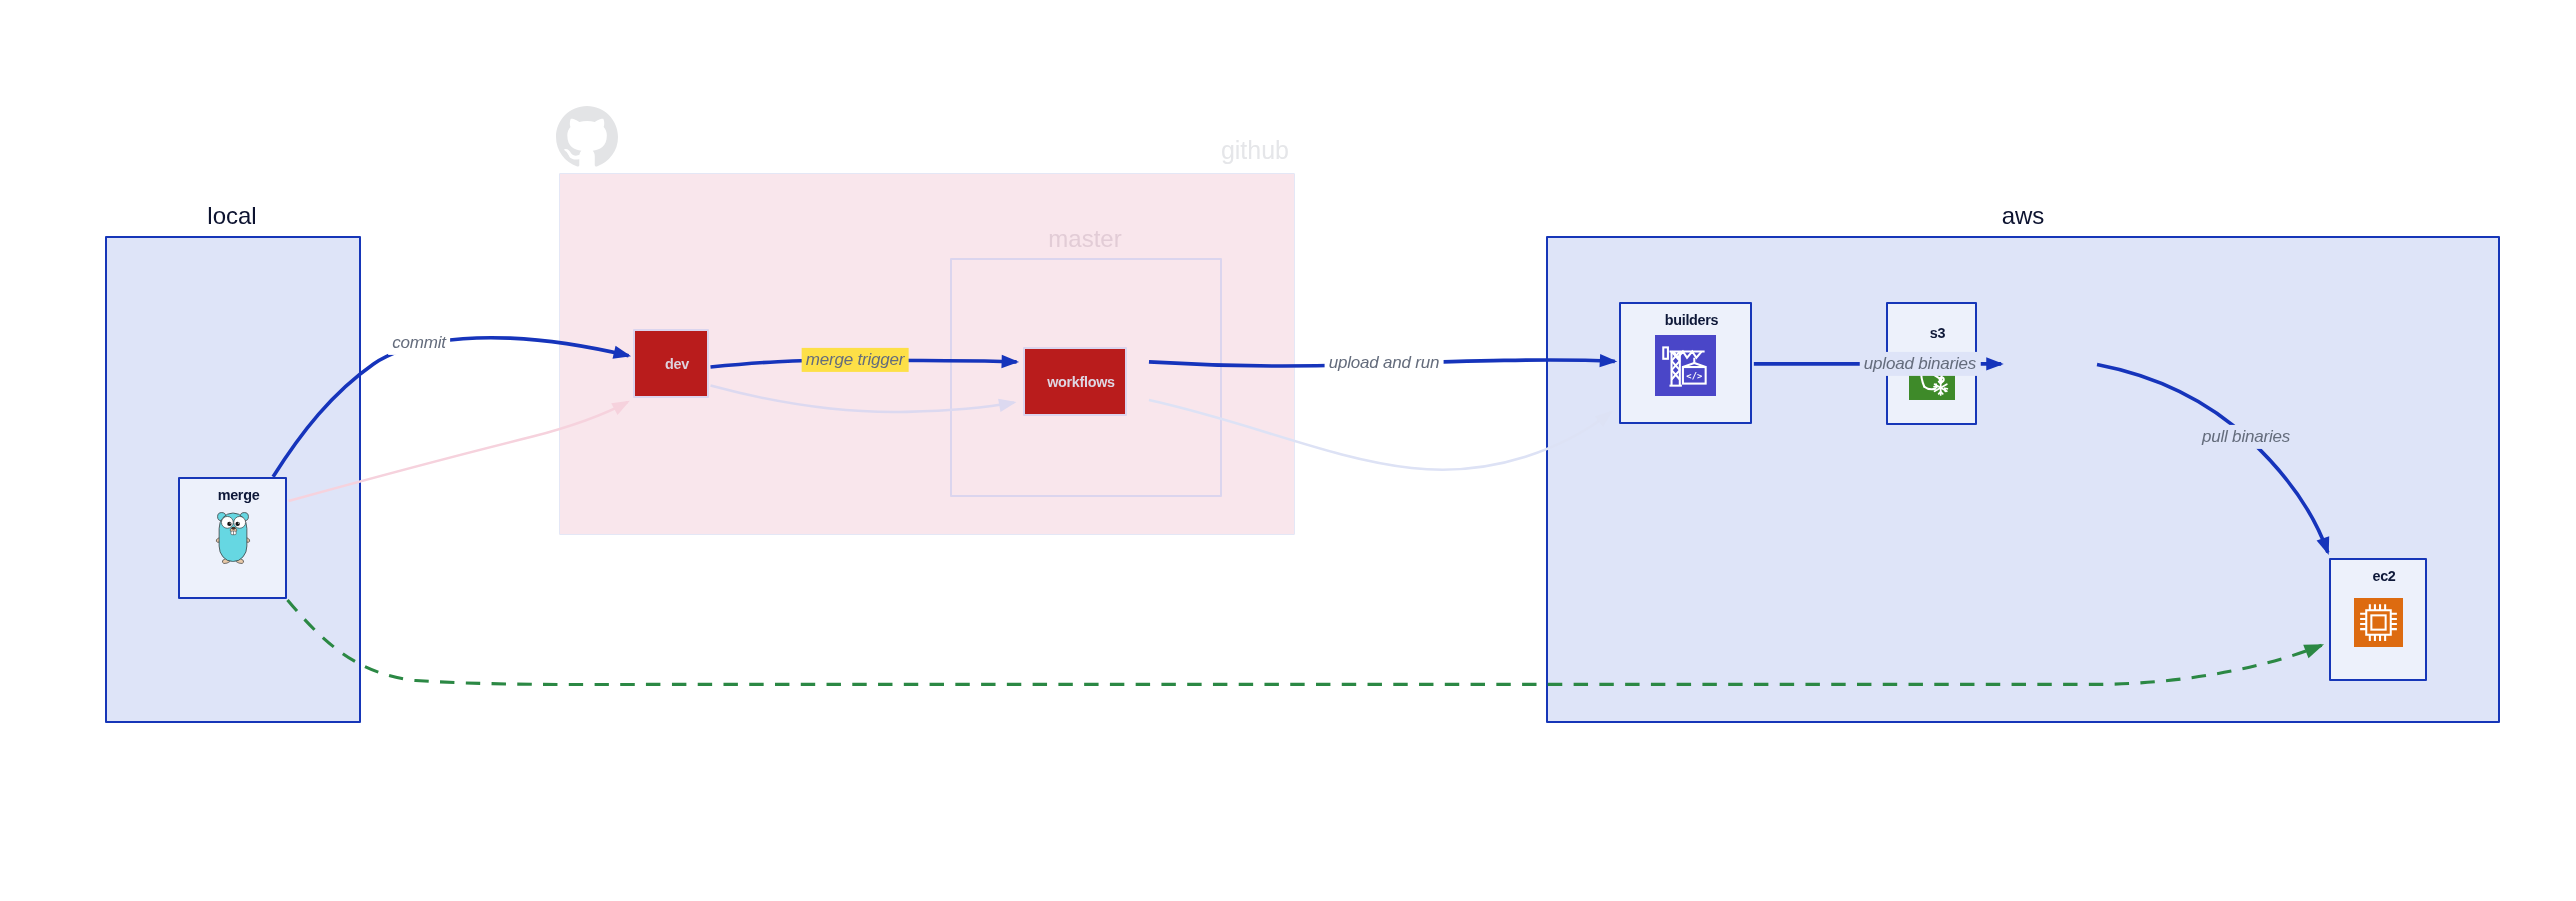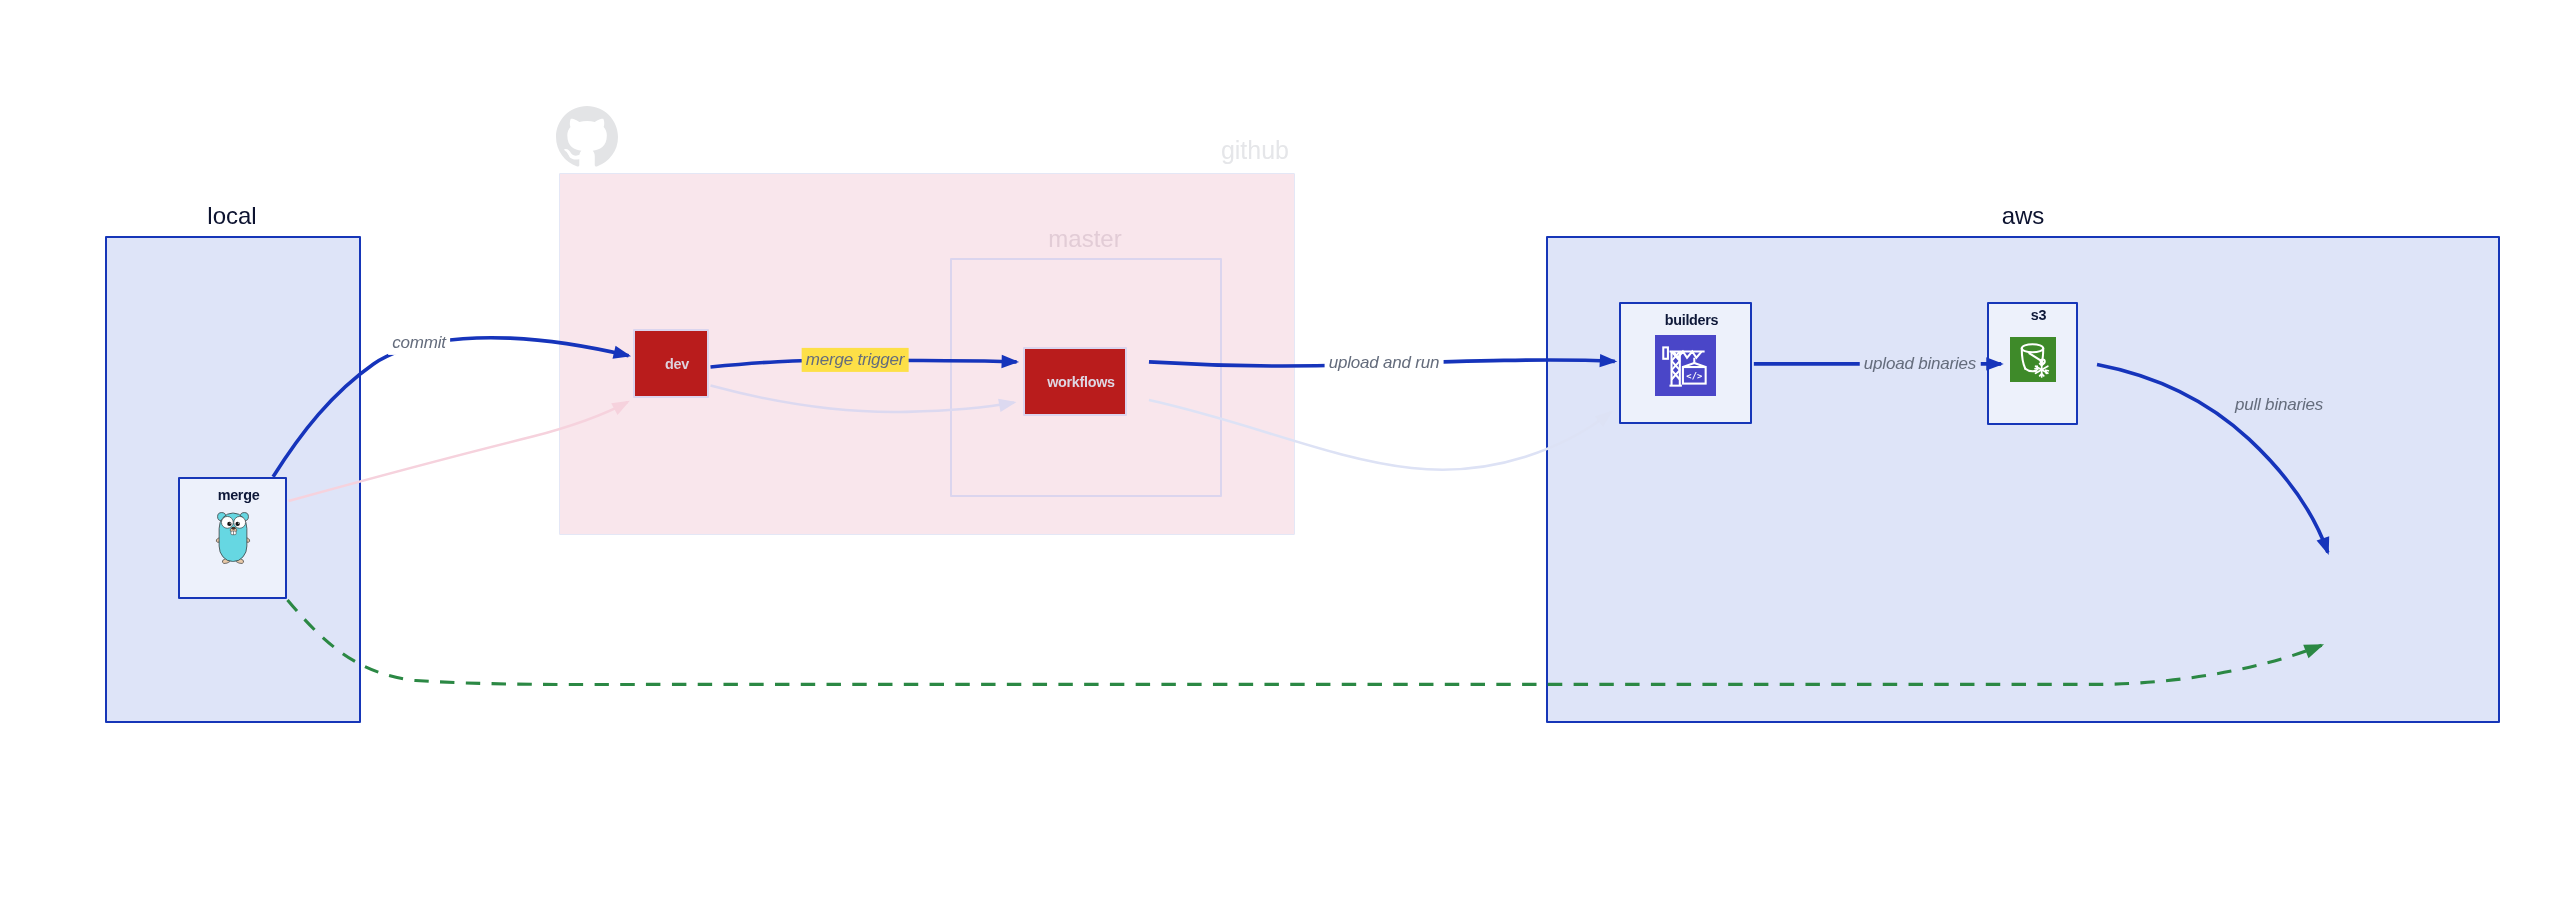--- a/index.html
+++ b/index.html
@@ -26,42 +26,42 @@
   .node-solid{background:#edf1fb;border:2.6px solid #1636b8;}
   .node-faded{background:#b91c1c;border:2.1px solid #dbd5ee;justify-content:center;}
   .node-label{font-weight:bold;font-size:14.4px;color:#0e1838;letter-spacing:-0.3px;margin-left:12px;}
   .node-faded .node-label{font-size:14.4px;}
   .n-code{left:178px;top:477px;width:109px;height:122px;padding-top:8.2px;}
   .n-dev{left:633px;top:329px;width:76px;height:69px;}
   .n-dev .node-label{color:#ddd2dd;}
   .n-workflows{left:1023px;top:347px;width:104px;height:69px;}
   .n-workflows .node-label{color:#ded6e2;}
   .n-builders{left:1619px;top:302px;width:133px;height:122px;padding-top:8.2px;}
-  .n-s3{left:1987px;top:302px;width:91px;height:123px;padding-top:3px;}
+  .n-s3{left:1886px;top:302px;width:91px;height:123px;padding-top:21px;}
   .n-ec2{left:2329px;top:558px;width:98px;height:123px;padding-top:8.2px;}
   .node-icon{margin-top:7.2px;}
   .n-s3 .node-icon{margin-top:14.4px;}
   .n-ec2 .node-icon{margin-top:13.4px;}
   
   .octocat{position:absolute;left:556px;top:106px;width:62px;height:62px;}
   
   .edges{position:absolute;left:0;top:0;pointer-events:none;}
   .edge-label{
     position:absolute;transform:translate(-50%,-50%);
     font-style:italic;font-size:17px;color:#646c7c;letter-spacing:-0.2px;
     padding:2.1px 4.1px;white-space:nowrap;
   }
   .bg-white{background:#ffffff;}
   .bg-pink{background:#fde047;}
   .bg-lav{background:#dee4f8;}
   .el-commit{left:419px;top:343px;}
   .el-merge{left:855px;top:360px;}
   .el-uar{left:1384px;top:363px;text-align:center;}
   .el-ub{left:1880px;top:364px;margin-left:40px;}
-  .el-pb{left:2246px;top:405px;margin-left:33px;}
+  .el-pb{left:2246px;top:437px;}
   
   .title{position:absolute;left:994px;top:761px;width:618px;text-align:center;}
   .title span{
     display:inline-block;transform:scaleX(0.8);transform-origin:center;
     font-size:54px;font-weight:600;color:#131c3d;letter-spacing:-1px;
     text-decoration:underline;text-decoration-thickness:4.6px;text-underline-offset:8.2px;
     text-decoration-skip-ink:auto;
   }
 </style>
 </head>
@@ -148,20 +148,34 @@
       </g>
       <g stroke="#ffffff" stroke-width="3.4" fill="none" stroke-linecap="round">
         <line x1="62" y1="50" x2="62" y2="78"></line>
         <line x1="50" y1="57" x2="74" y2="71"></line>
         <line x1="50" y1="71" x2="74" y2="57"></line>
         <path d="M58 52 L62 56 L66 52 M58 76 L62 72 L66 76 M49 62 L54 63 L53 57 M75 66 L70 65 L71 71"></path>
       </g>
     </svg>
   </div>
 
+  <div class="node node-solid n-ec2">
+    <div class="node-label">ec2</div>
+    <svg class="node-icon" width="49" height="49" viewBox="0 0 96 96">
+      <rect width="96" height="96" fill="#dd6b10"></rect>
+      <g stroke="#ffffff" stroke-width="4" fill="none">
+        <rect x="24" y="24" width="48" height="48"></rect>
+        <rect x="34" y="34" width="28" height="28"></rect>
+        <path d="M31 24 V12 M41 24 V12 M51 24 V12 M61 24 V12"></path>
+        <path d="M31 84 V72 M41 84 V72 M51 84 V72 M61 84 V72"></path>
+        <path d="M24 31 H12 M24 41 H12 M24 51 H12 M24 61 H12"></path>
+        <path d="M84 31 H72 M84 41 H72 M84 51 H72 M84 61 H72"></path>
+      </g>
+    </svg>
+  </div>
 
   <svg class="edges" width="2604" height="902" viewBox="0 0 5054 1750">
     <defs>
       <marker id="ab" markerUnits="userSpaceOnUse" markerWidth="36" markerHeight="28" refX="30" refY="14" orient="auto">
         <path d="M1 1 L35 14 L1 27 Z" fill="#1634bb"></path>
       </marker>
       <marker id="ap" markerUnits="userSpaceOnUse" markerWidth="36" markerHeight="28" refX="30" refY="14" orient="auto">
         <path d="M1 1 L35 14 L1 27 Z" fill="#f6d2dd"></path>
       </marker>
       <marker id="al" markerUnits="userSpaceOnUse" markerWidth="36" markerHeight="28" refX="30" refY="14" orient="auto">

